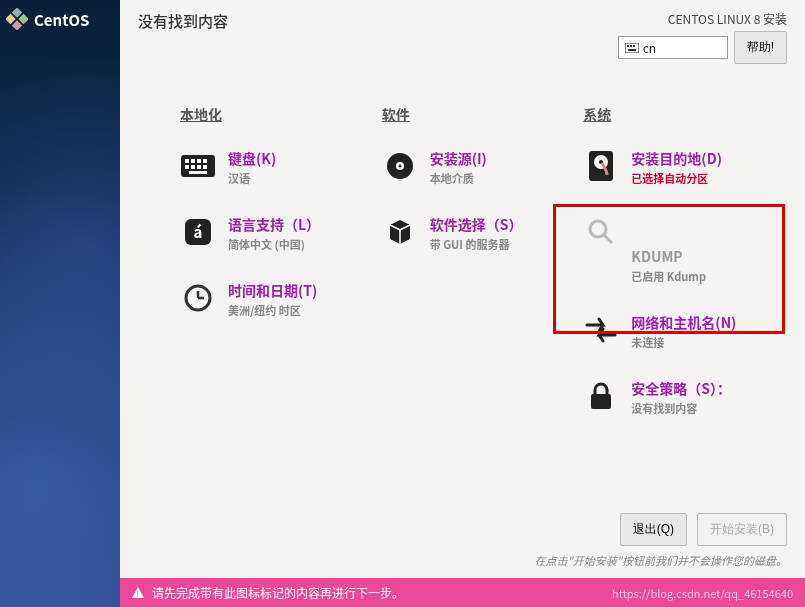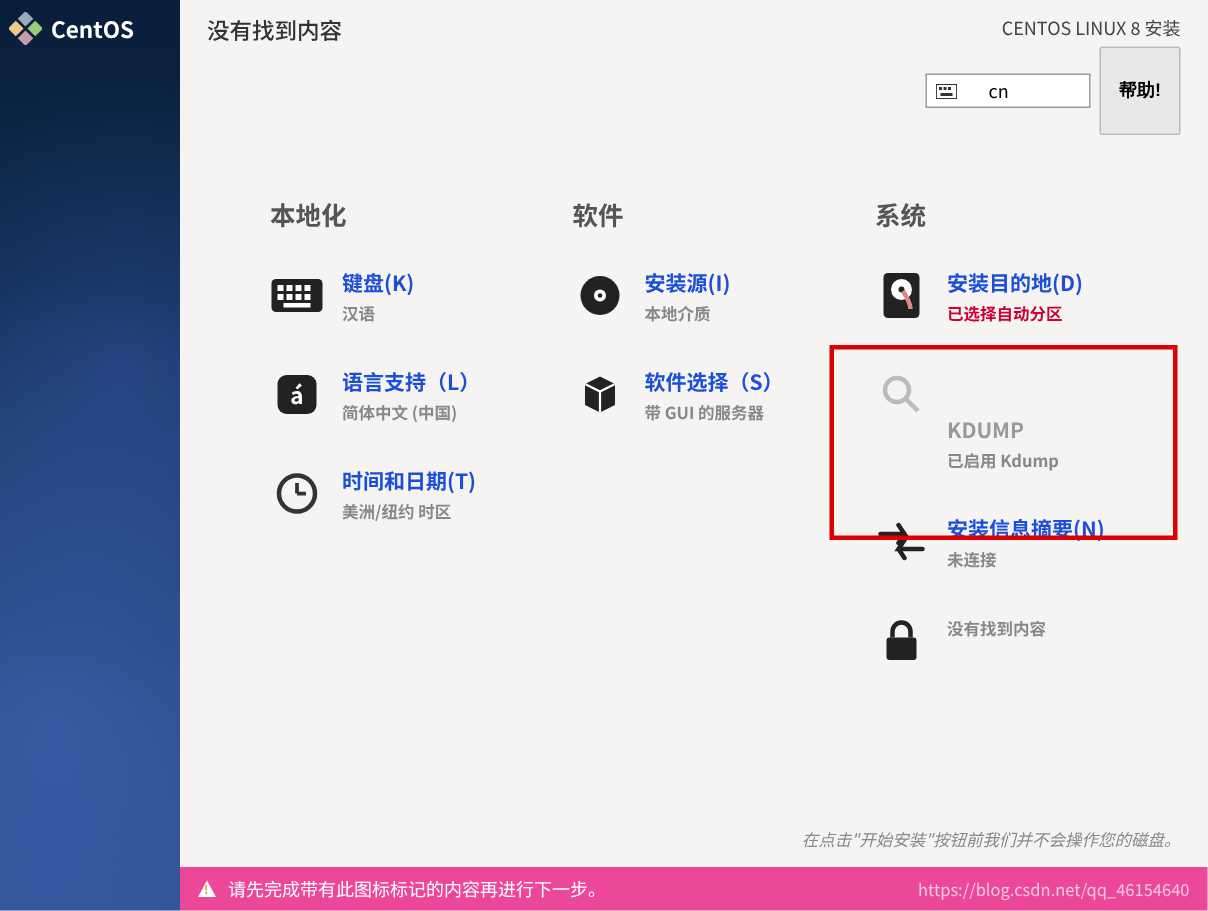--- a/index.html
+++ b/index.html
@@ -9,29 +9,29 @@
 .sidebar::before { content:""; position:absolute; top:0; left:0; right:0; bottom:0; background: radial-gradient(circle at 30% 80%, rgba(100,150,255,0.3), transparent 60%), radial-gradient(circle at 70% 40%, rgba(60,90,180,0.4), transparent 50%); }
 .logo-row { display: flex; align-items: center; padding: 8px 6px; position: relative; z-index: 2; }
 .logo-mark { width: 22px; height: 22px; margin-right: 6px; }
 .logo-text { color: #fff; font-weight: bold; font-size: 15px; }
 .main { flex: 1; background: #f5f4f3; display: flex; flex-direction: column; position: relative; }
 .header { display: flex; justify-content: space-between; padding: 10px 18px 0 18px; }
 .h-title { font-size: 15px; color: #333; font-weight: 500; }
 .h-right { display: flex; flex-direction: column; align-items: flex-end; gap: 4px; }
 .h-product { font-size: 12px; color: #444; }
 .h-ctrl { display: flex; gap: 6px; align-items: center; }
-.lang-ind { background: #fff; border: 1px solid #999; padding: 2px 6px; font-size: 12px; width: 110px; display: flex; align-items: center; gap: 21px; }
-.btn { background: #e8e8e8; border: 1px solid #bbb; padding: 20px 12px; font-size: 12px; cursor: pointer; border-radius: 2px; font-weight: bold; }
+.lang-ind { background: #fff; border: 1px solid #999; padding: 2px 6px; font-size: 12px; width: 110px; display: flex; align-items: center; gap: 4px; }
+.btn { background: #e8e8e8; border: 1px solid #bbb; padding: 7px 12px; font-size: 12px; cursor: pointer; border-radius: 2px; }
 .content { flex: 1; padding: 40px 20px 0 60px; display: flex; gap: 0; position: relative; }
 .col { flex: 1; min-width: 0; }
-.col-h { font-size: 17px; color: #555; font-weight: 600; margin-bottom: 24px; }
+.col-h { font-size: 14px; color: #555; font-weight: 600; margin-bottom: 24px; text-decoration: underline; }
 .item { display: flex; gap: 12px; margin-bottom: 28px; cursor: pointer; align-items: flex-start; }
 .item-ic { width: 36px; height: 36px; display: flex; align-items: center; justify-content: center; flex-shrink: 0; }
 .item-txt { display: flex; flex-direction: column; }
-.item-title { font-size: 14px; font-weight: 600; color: #1d4ed8; }
+.item-title { font-size: 14px; font-weight: 600; color: #a21caf; }
 .item-sub { font-size: 11px; color: #888; margin-top: 2px; font-weight: bold; }
 .item-sub.warn { color: #c03; }
 .dim .item-title { color: #999; margin-top: 32px; }
 .callout { position: absolute; border: 3px solid #d00; top: 140px; right: 20px; width: 232px; height: 130px; pointer-events: none; }
 .footer { padding: 8px 18px 10px; display: flex; flex-direction: column; align-items: flex-end; gap: 6px; }
 .f-btns { display: flex; gap: 10px; }
 .btn.disabled { color: #aaa; background: #f1f1f1; cursor: default; }
 .f-hint { font-size: 11px; color: #888; font-style: italic; }
 .warn-bar { background: #ec4899; color: #fff; display: flex; align-items: center; padding: 6px 12px; font-size: 12px; gap: 8px; }
 .warn-bar .wm { color: rgba(255,255,255,0.7); margin-left: auto; font-size: 11px; }
@@ -198,40 +198,45 @@
         </div>
 
         <div class="item">
           <span class="item-ic">
             <svg width="32" height="26" viewBox="0 0 32 26">
                 <path d="M2 8 L18 8 L14 2 M18 8 L14 14" stroke="#222" stroke-width="3" fill="none" stroke-linecap="round"></path>
                 <path d="M30 18 L14 18 L18 12 M14 18 L18 24" stroke="#222" stroke-width="3" fill="none" stroke-linecap="round"></path>
               </svg>
           </span>
           <span class="item-txt">
-            <span class="item-title">安装信息摘要(N)</span>
+            <span class="item-title">网络和主机名(N)</span>
             <span class="item-sub">未连接</span>
           </span>
         </div>
 
         <div class="item">
           <span class="item-ic">
             <svg width="26" height="30" viewBox="0 0 26 30">
                 <rect x="3" y="13" width="20" height="15" rx="2" fill="#222"></rect>
                 <path d="M7 13 V9 a6 6 0 0 1 12 0 V13" fill="none" stroke="#222" stroke-width="3"></path>
               </svg>
           </span>
           <span class="item-txt">
+            <span class="item-title">安全策略（S）：</span>
             <span class="item-sub">没有找到内容</span>
           </span>
         </div>
       </div>
     </div>
 
     <div class="footer">
+      <div class="f-btns">
+        <button class="btn">退出(Q)</button>
+        <button class="btn disabled">开始安装(B)</button>
+      </div>
       <div class="f-hint">在点击"开始安装"按钮前我们并不会操作您的磁盘。</div>
     </div>
 
     <div class="warn-bar">
       <span class="tri"></span>
       <span>请先完成带有此图标标记的内容再进行下一步。</span>
       <span class="wm">https://blog.csdn.net/qq_46154640</span>
     </div>
   </div>
 </div>

